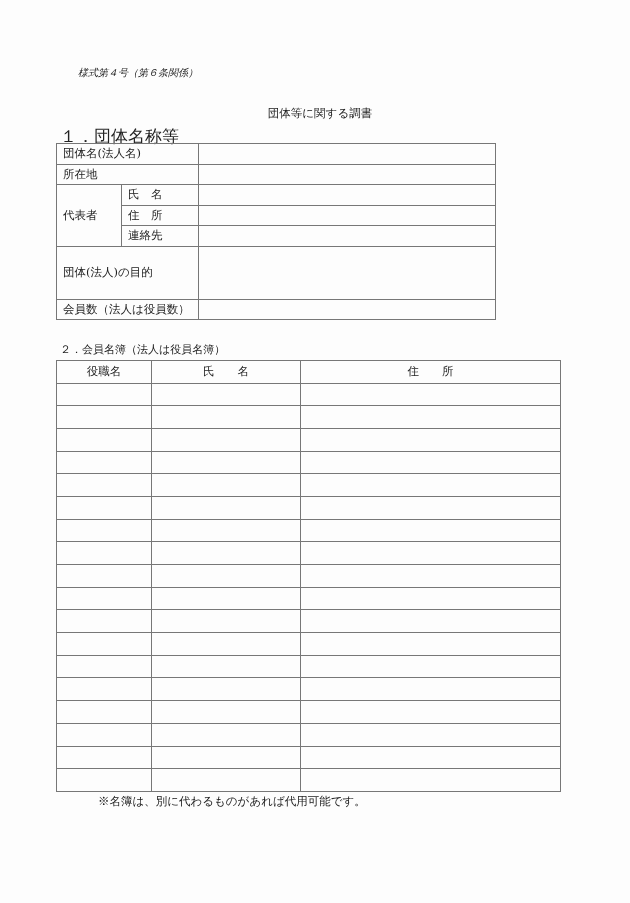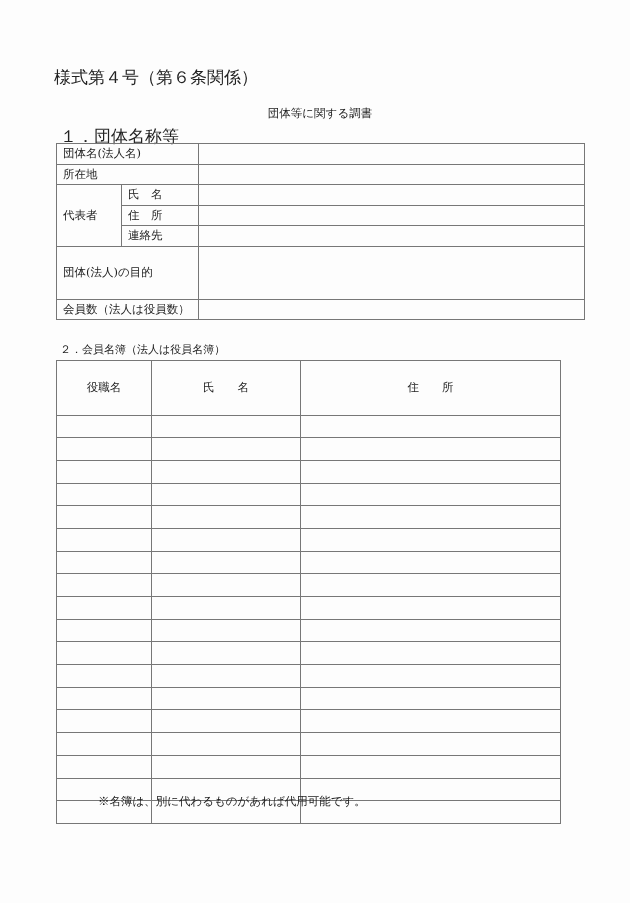--- a/index.html
+++ b/index.html
@@ -2,33 +2,33 @@
 <html><head>
   <meta charset="utf-8">
   <style>
     html, body { margin: 0; padding: 0; }
     body {
       width: 630px; height: 903px; background: #fdfdfd; position: relative;
       font-family: "DejaVu Serif", "Liberation Serif", serif;
       color: #222; font-size: 11px; overflow: hidden;
     }
     .abs { position: absolute; white-space: nowrap; }
-    .form-no { left: 54px; top: 66px; font-size: 17px; }
+    .form-no { left: 78px; top: 66px; font-size: 10px; font-style: italic; }
     .doc-title { left: 0; width: 630px; top: 106px; text-align: center; font-size: 11.5px; padding-left: 10px; box-sizing: border-box; }
     .sec1-title { left: 60px; top: 125px; font-size: 17px; }
     .sec2-title { left: 60px; top: 342px; font-size: 11px; }
     .note { left: 60px; top: 794px; font-size: 11.5px; margin-left: 38px; }
 
     table { border-collapse: collapse; position: absolute; table-layout: fixed; }
     td, th { border: 1px solid #777; padding: 0 0 0 6px; font-weight: normal; text-align: left; overflow: hidden; white-space: nowrap; font-size: 11.5px; }
-    .t1 { left: 56px; top: 143px; width: 529px; padding-left: 48px; }
+    .t1 { left: 56px; top: 143px; width: 440px; padding-left: 48px; }
     .t1 td { height: 19.5px; }
     .t1 td.tall { height: 52px; }
     .t2 { left: 56px; top: 360px; width: 505px; }
-    .t2 th { height: 21.5px; text-align: center; padding: 16px; }
+    .t2 th { height: 21.5px; text-align: center; padding: 0; }
     .t2 td { height: 21.7px; }
   </style>
 </head>
 <body>
 
 <div class="abs form-no">様式第４号（第６条関係）</div>
 <div class="abs doc-title">団体等に関する調書</div>
 <div class="abs sec1-title">１．団体名称等</div>
 
 <table class="t1">

